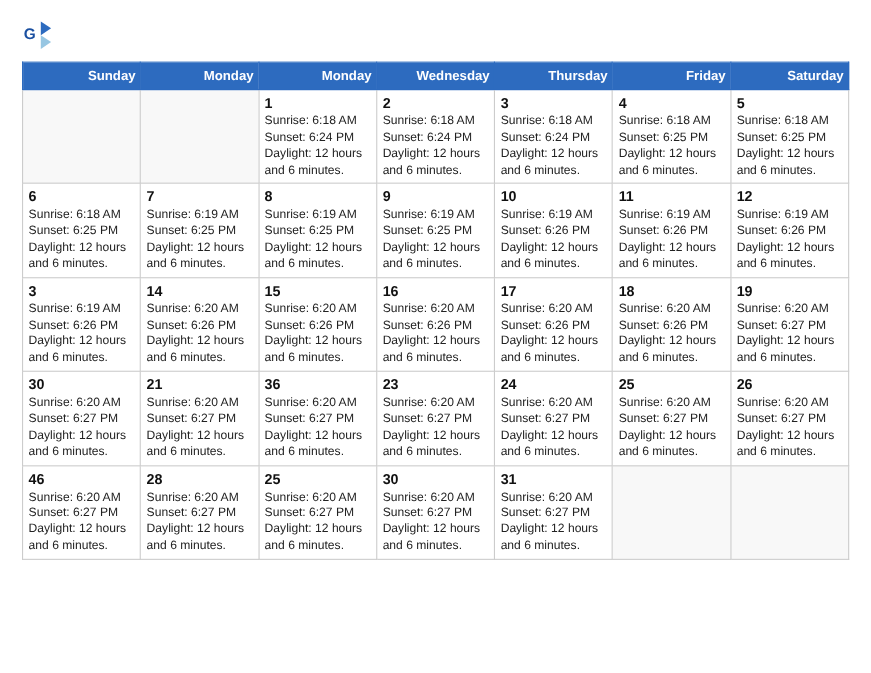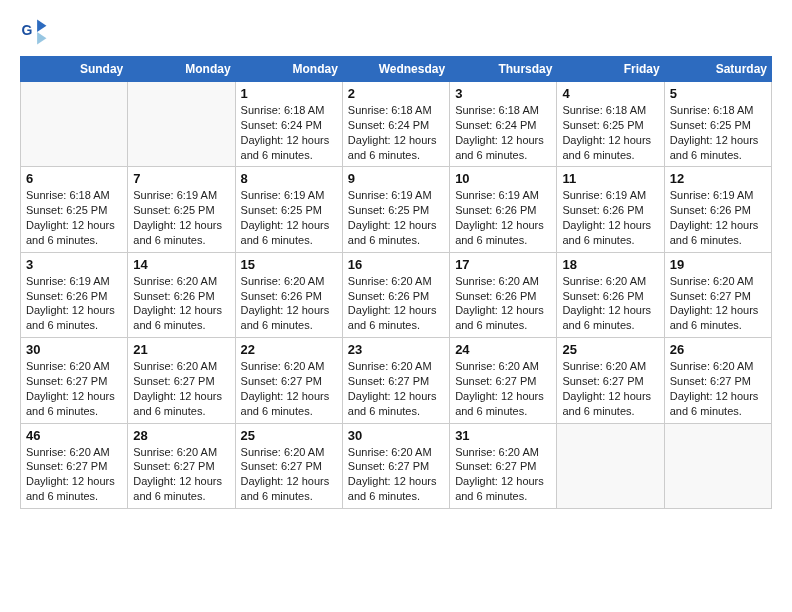--- a/index.html
+++ b/index.html
@@ -275,21 +275,21 @@
 and 6 minutes.</div>
           </td>
           <td>
             <span class="day-num">21</span>
             <div class="cell-detail" style="white-space: pre-line;">Sunrise: 6:20 AM
 Sunset: 6:27 PM
 Daylight: 12 hours
 and 6 minutes.</div>
           </td>
           <td>
-            <span class="day-num">22</span>
+            <span class="day-num">36</span>
             <div class="cell-detail" style="white-space: pre-line;">Sunrise: 6:20 AM
 Sunset: 6:27 PM
 Daylight: 12 hours
 and 6 minutes.</div>
           </td>
           <td>
             <span class="day-num">23</span>
             <div class="cell-detail" style="white-space: pre-line;">Sunrise: 6:20 AM
 Sunset: 6:27 PM
 Daylight: 12 hours

